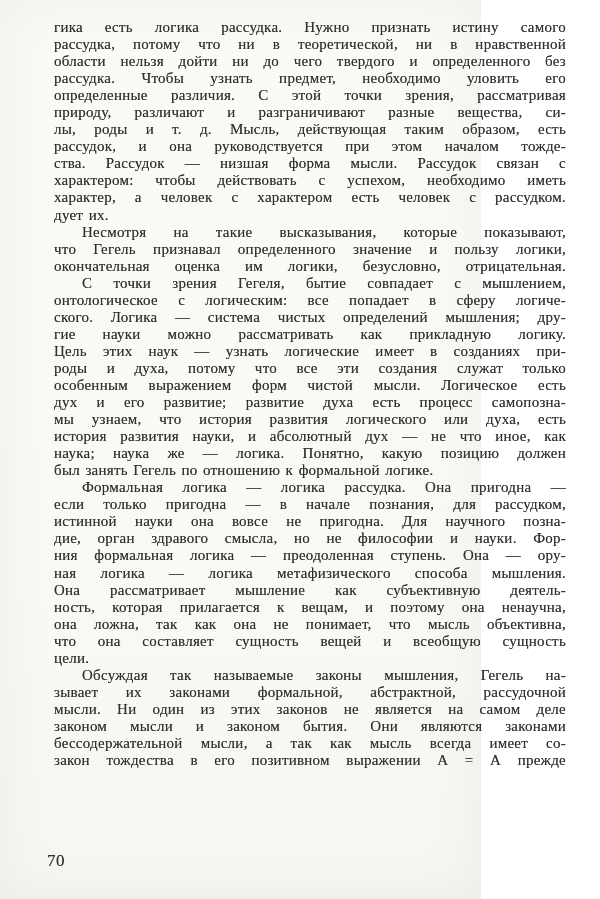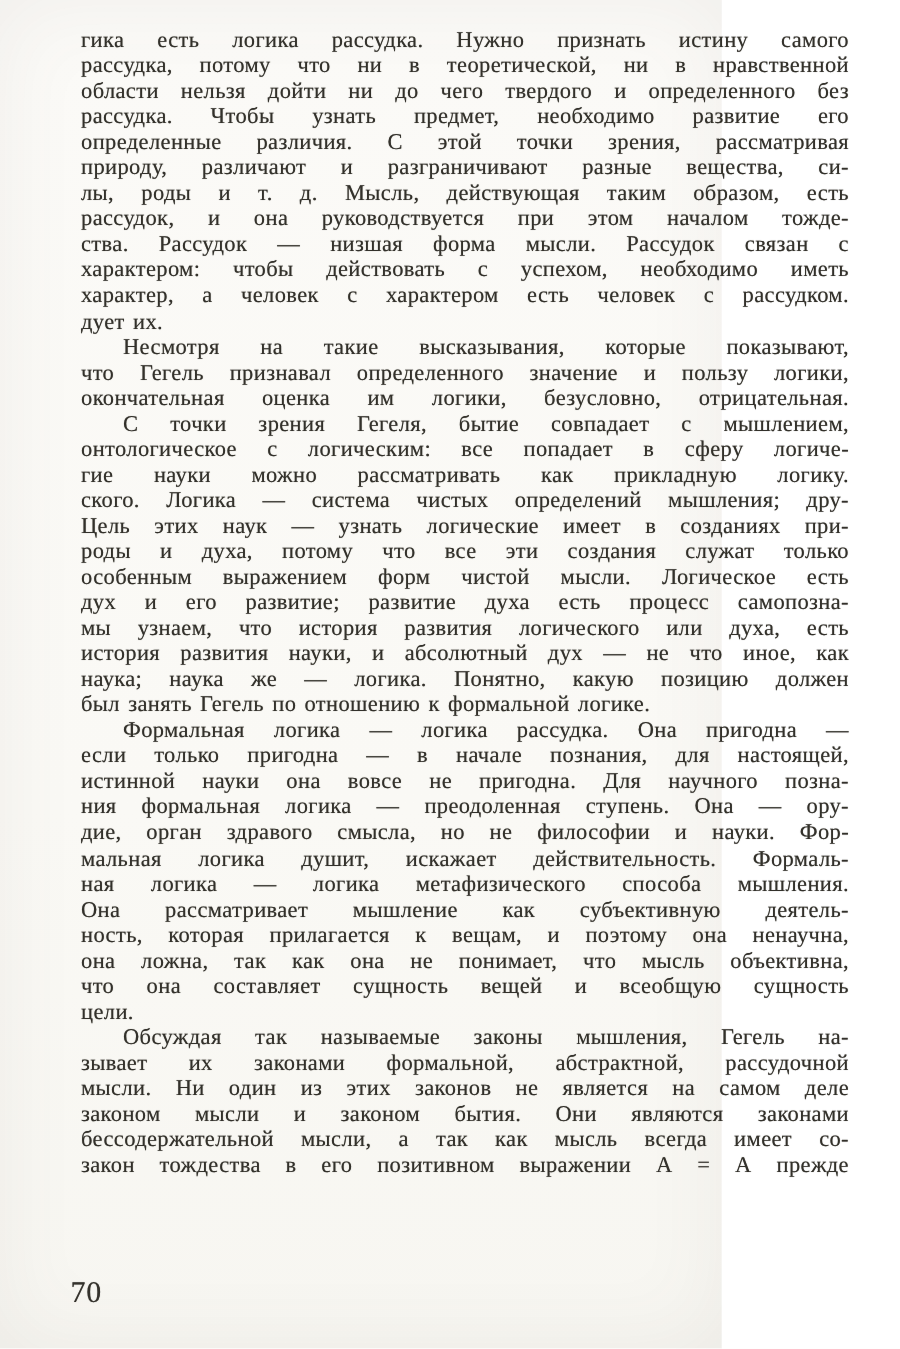--- a/index.html
+++ b/index.html
@@ -38,71 +38,70 @@
     overflow: visible;
   }
   .line.indent { text-indent: 28px; }
   .line.last {
     text-align-last: left;
   }
   .page-number {
     position: absolute;
     left: 47px;
     top: 851px;
-    font-size: 20px;
+    font-size: 17px;
     letter-spacing: 0.5px;
     color: #34322c;
     text-shadow: 0 0 0.55px rgba(52, 50, 43, 0.6);
   }
 </style>
 </head>
 <body>
 
 <div class="page">
   <div class="text-block">
       <div class="paragraph">
         <div class="line">гика есть логика рассудка. Нужно признать истину самого</div>
         <div class="line">рассудка, потому что ни в теоретической, ни в нравственной</div>
         <div class="line">области нельзя дойти ни до чего твердого и определенного без</div>
-        <div class="line">рассудка. Чтобы узнать предмет, необходимо развитие его</div>
+        <div class="line">рассудка. Чтобы узнать предмет, необходимо уловить его</div>
         <div class="line">определенные различия. С этой точки зрения, рассматривая</div>
         <div class="line">природу, различают и разграничивают разные вещества, си-</div>
         <div class="line">лы, роды и т. д. Мысль, действующая таким образом, есть</div>
         <div class="line">рассудок, и она руководствуется при этом началом тожде-</div>
         <div class="line">ства. Рассудок — низшая форма мысли. Рассудок связан с</div>
         <div class="line">характером: чтобы действовать с успехом, необходимо иметь</div>
         <div class="line">характер, а человек с характером есть человек с рассудком.</div>
         <div class="line last">дует их.</div>
       </div>
       <div class="paragraph">
         <div class="line indent">Несмотря на такие высказывания, которые показывают,</div>
         <div class="line">что Гегель признавал определенного значение и пользу логики,</div>
         <div class="line">окончательная оценка им логики, безусловно, отрицательная.</div>
       </div>
       <div class="paragraph">
         <div class="line indent">С точки зрения Гегеля, бытие совпадает с мышлением,</div>
         <div class="line">онтологическое с логическим: все попадает в сферу логиче-</div>
+        <div class="line">ского. Логика — система чистых определений мышления; дру-</div>
         <div class="line">гие науки можно рассматривать как прикладную логику.</div>
-        <div class="line">ского. Логика — система чистых определений мышления; дру-</div>
         <div class="line">Цель этих наук — узнать логические имеет в созданиях при-</div>
         <div class="line">роды и духа, потому что все эти создания служат только</div>
         <div class="line">особенным выражением форм чистой мысли. Логическое есть</div>
         <div class="line">дух и его развитие; развитие духа есть процесс самопозна-</div>
         <div class="line">мы узнаем, что история развития логического или духа, есть</div>
         <div class="line">история развития науки, и абсолютный дух — не что иное, как</div>
         <div class="line">наука; наука же — логика. Понятно, какую позицию должен</div>
         <div class="line last">был занять Гегель по отношению к формальной логике.</div>
       </div>
       <div class="paragraph">
         <div class="line indent">Формальная логика — логика рассудка. Она пригодна —</div>
-        <div class="line">если только пригодна — в начале познания, для настоящей,</div>
+        <div class="line">если только пригодна — в начале познания, для рассудком,</div>
         <div class="line">истинной науки она вовсе не пригодна. Для научного позна-</div>
+        <div class="line">дие, орган здравого смысла, но не философии и науки. Фор-</div>
         <div class="line">ния формальная логика — преодоленная ступень. Она — ору-</div>
-        <div class="line">дие, орган здравого смысла, но не философии и науки. Фор-</div>
-        <div class="line">мальная логика душит, искажает действительность. Формаль-</div>
         <div class="line">ная логика — логика метафизического способа мышления.</div>
         <div class="line">Она рассматривает мышление как субъективную деятель-</div>
         <div class="line">ность, которая прилагается к вещам, и поэтому она ненаучна,</div>
         <div class="line">она ложна, так как она не понимает, что мысль объективна,</div>
         <div class="line">что она составляет сущность вещей и всеобщую сущность</div>
         <div class="line last">цели.</div>
       </div>
       <div class="paragraph">
         <div class="line indent">Обсуждая так называемые законы мышления, Гегель на-</div>
         <div class="line">зывает их законами формальной, абстрактной, рассудочной</div>

